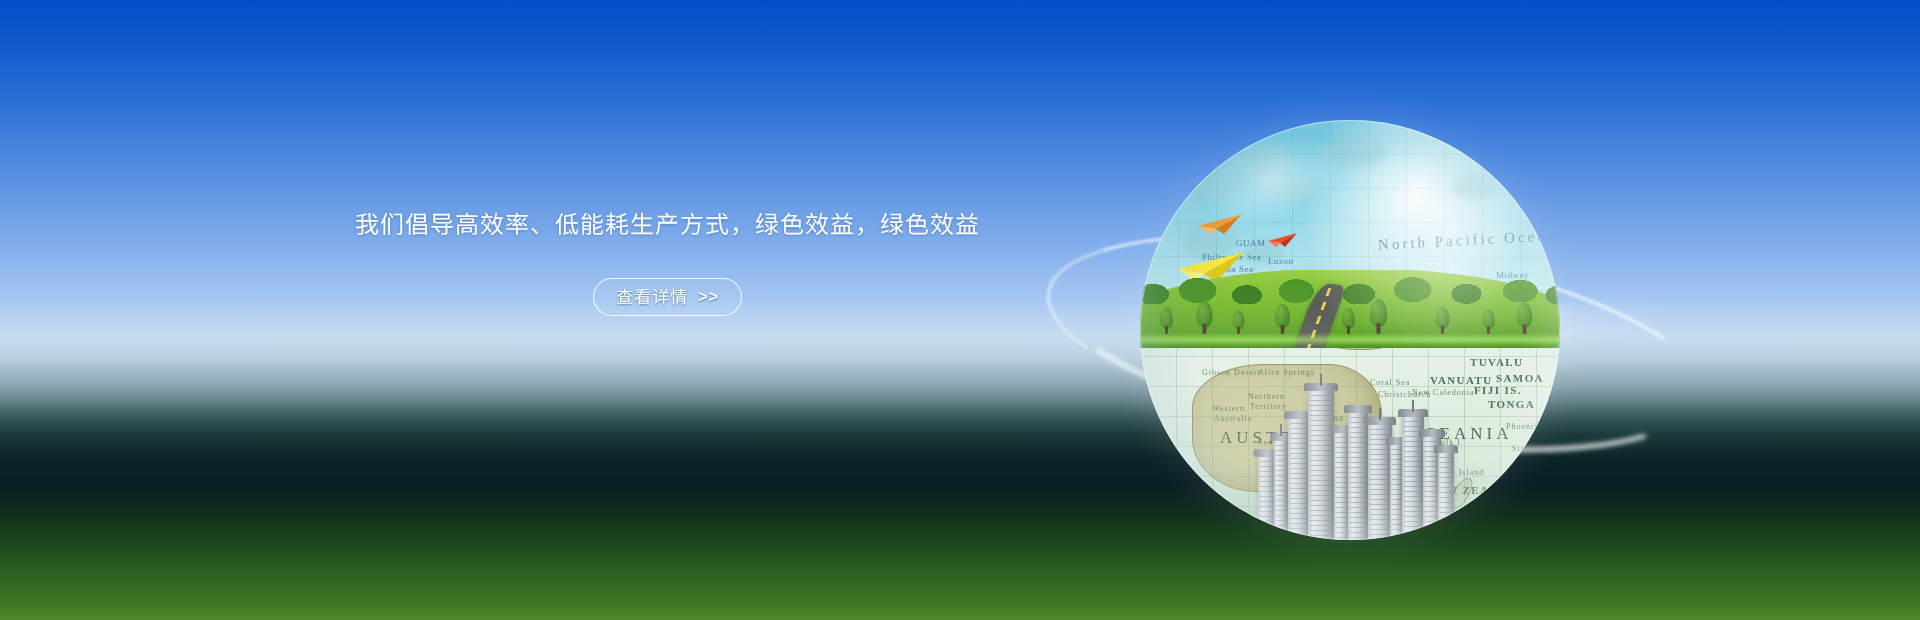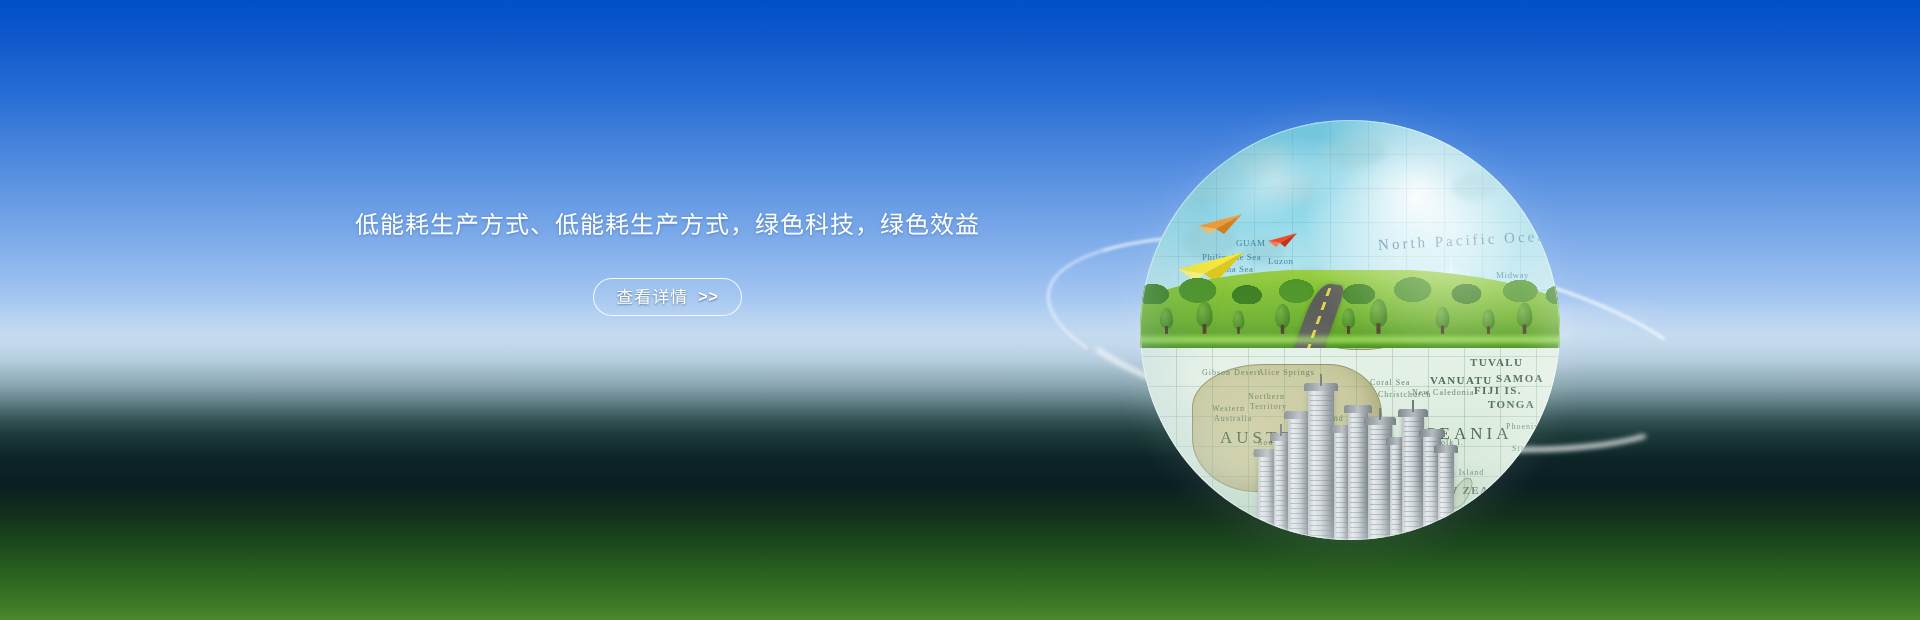--- a/index.html
+++ b/index.html
@@ -716,21 +716,21 @@
             </div>
           </div>
       </div>
 
       <div class="globe-shine"></div>
       <div class="globe-rim"></div>
     </div>
   </div>
 
   <div class="text-block">
-    <p class="subtitle">低能耗生产方式、低能耗生产方式，绿色科技，绿色效益</p>
+    <p class="subtitle">我们倡导高效率、低能耗生产方式，绿色效益，绿色效益</p>
     <div class="cta-wrap">
       <button class="cta-button">
         <span>查看详情</span>
         <span class="cta-arrow">&gt;&gt;</span>
       </button>
     </div>
   </div>
 
 </div>
 

